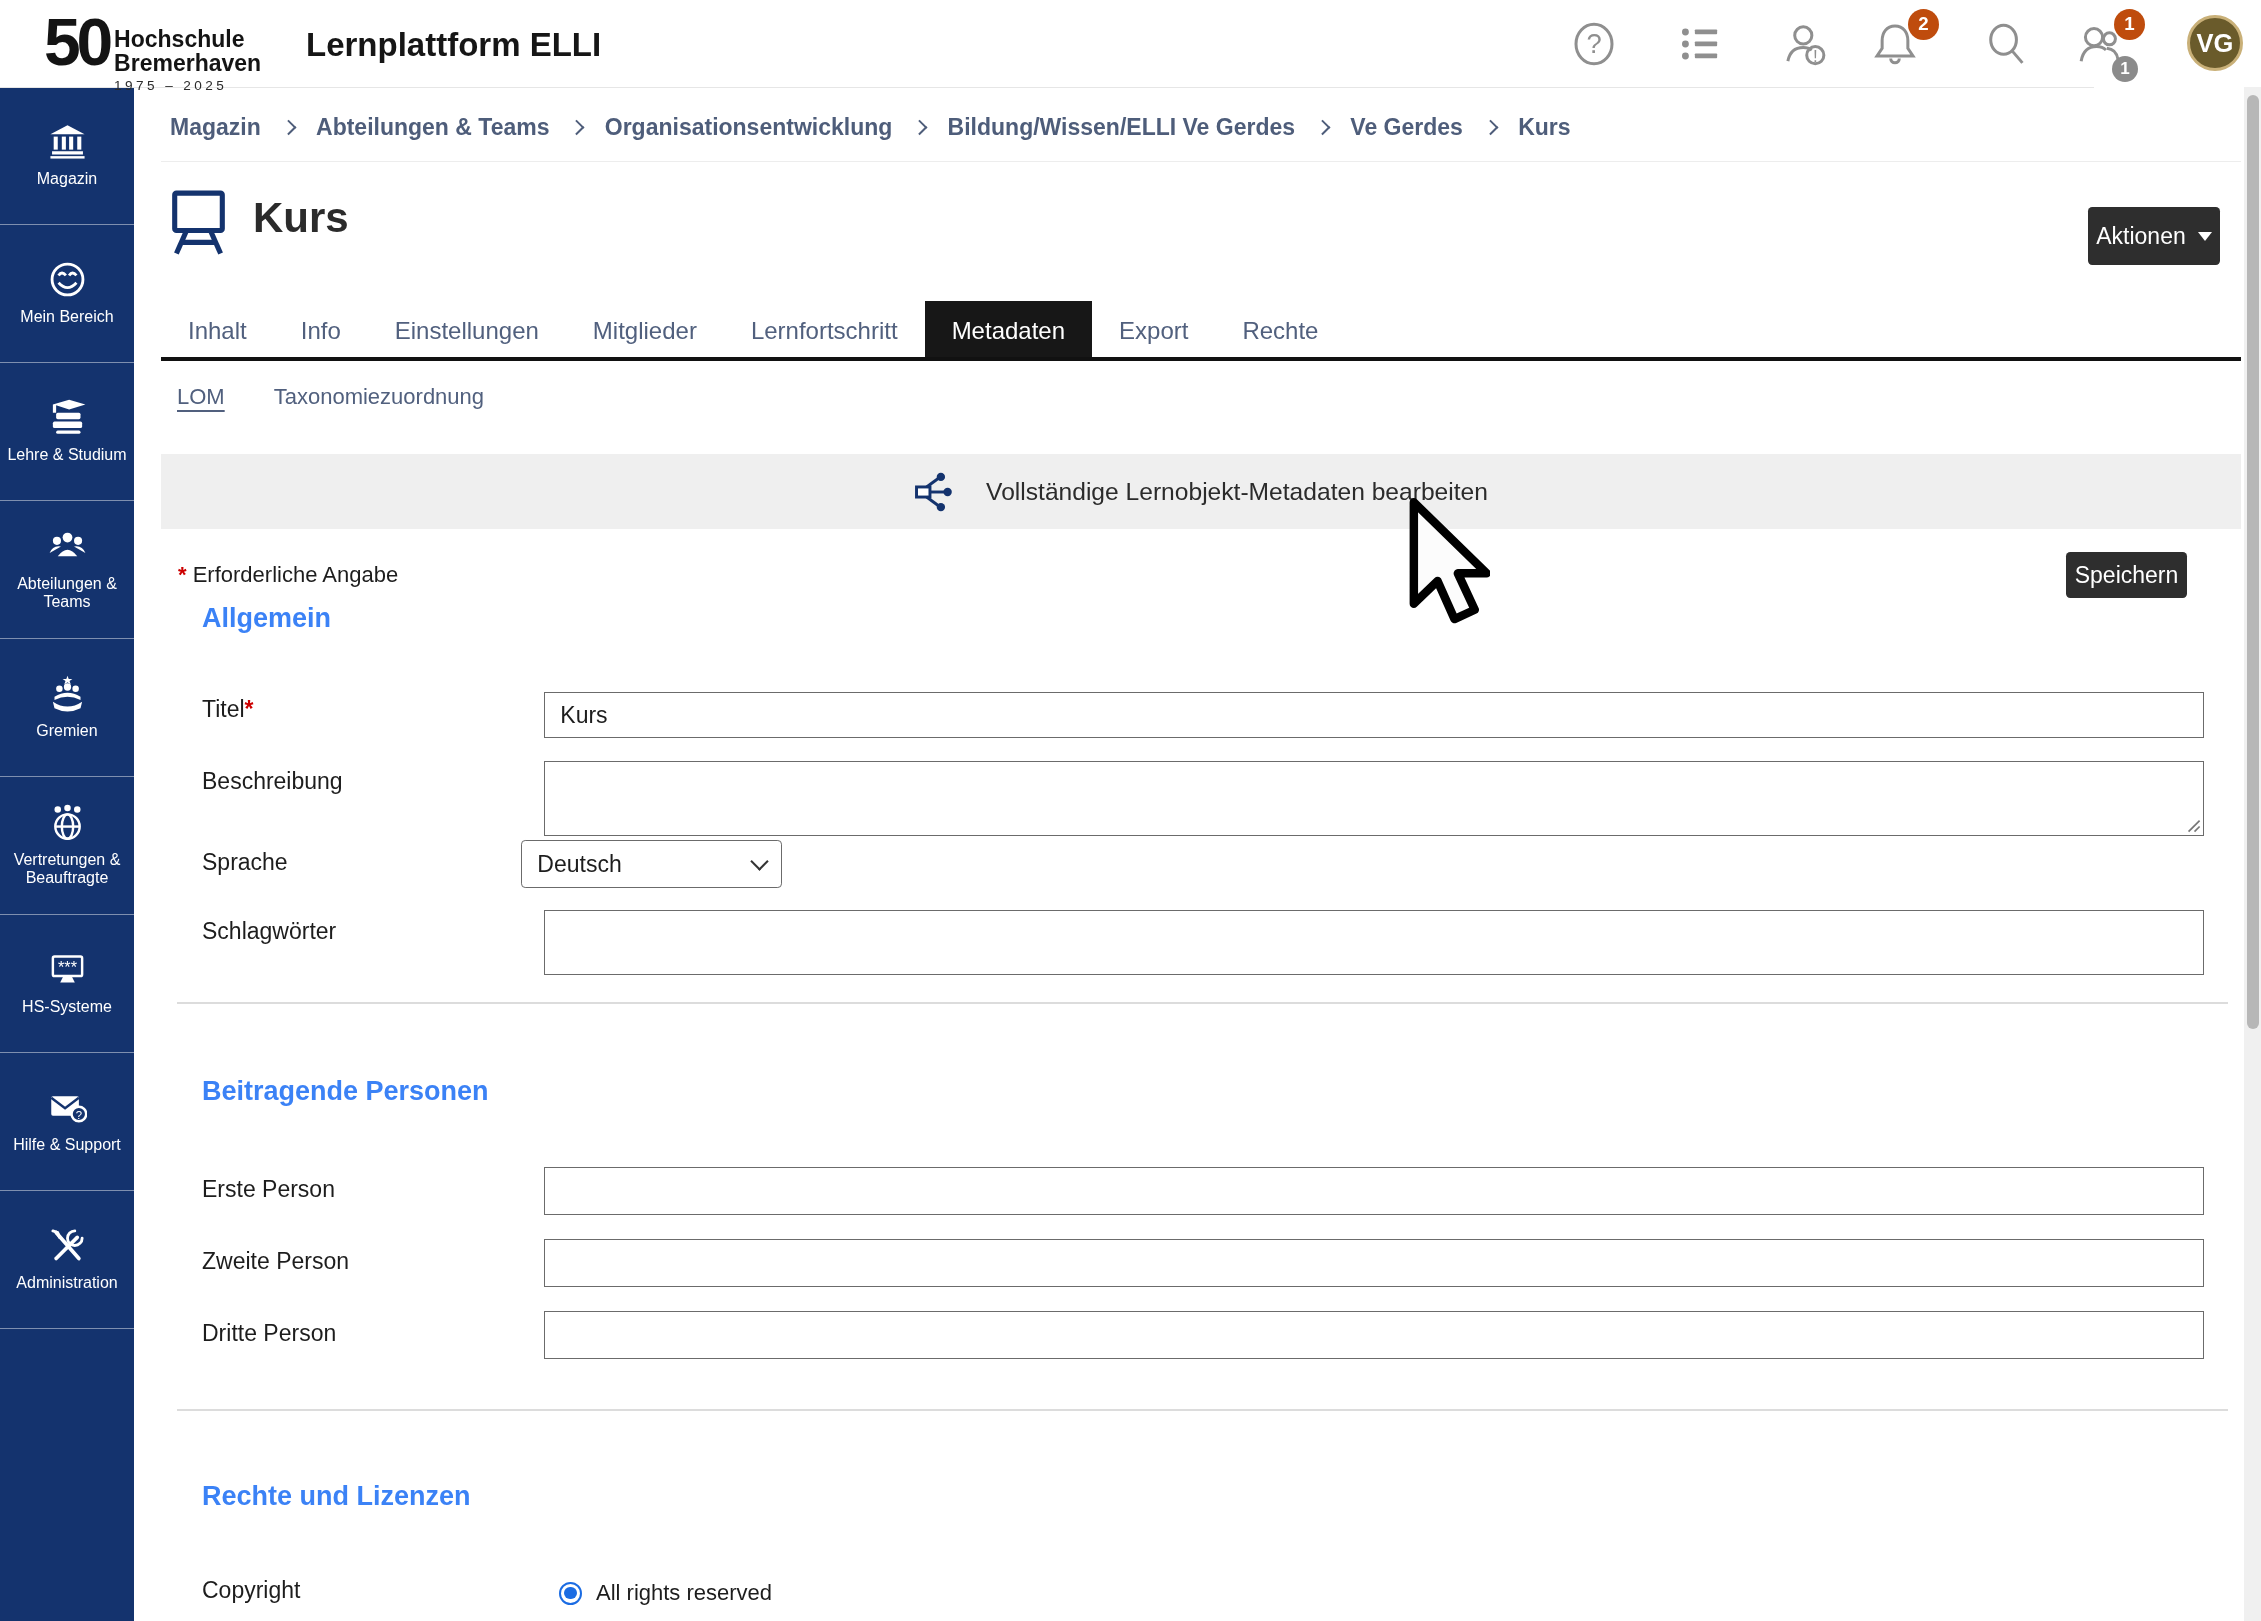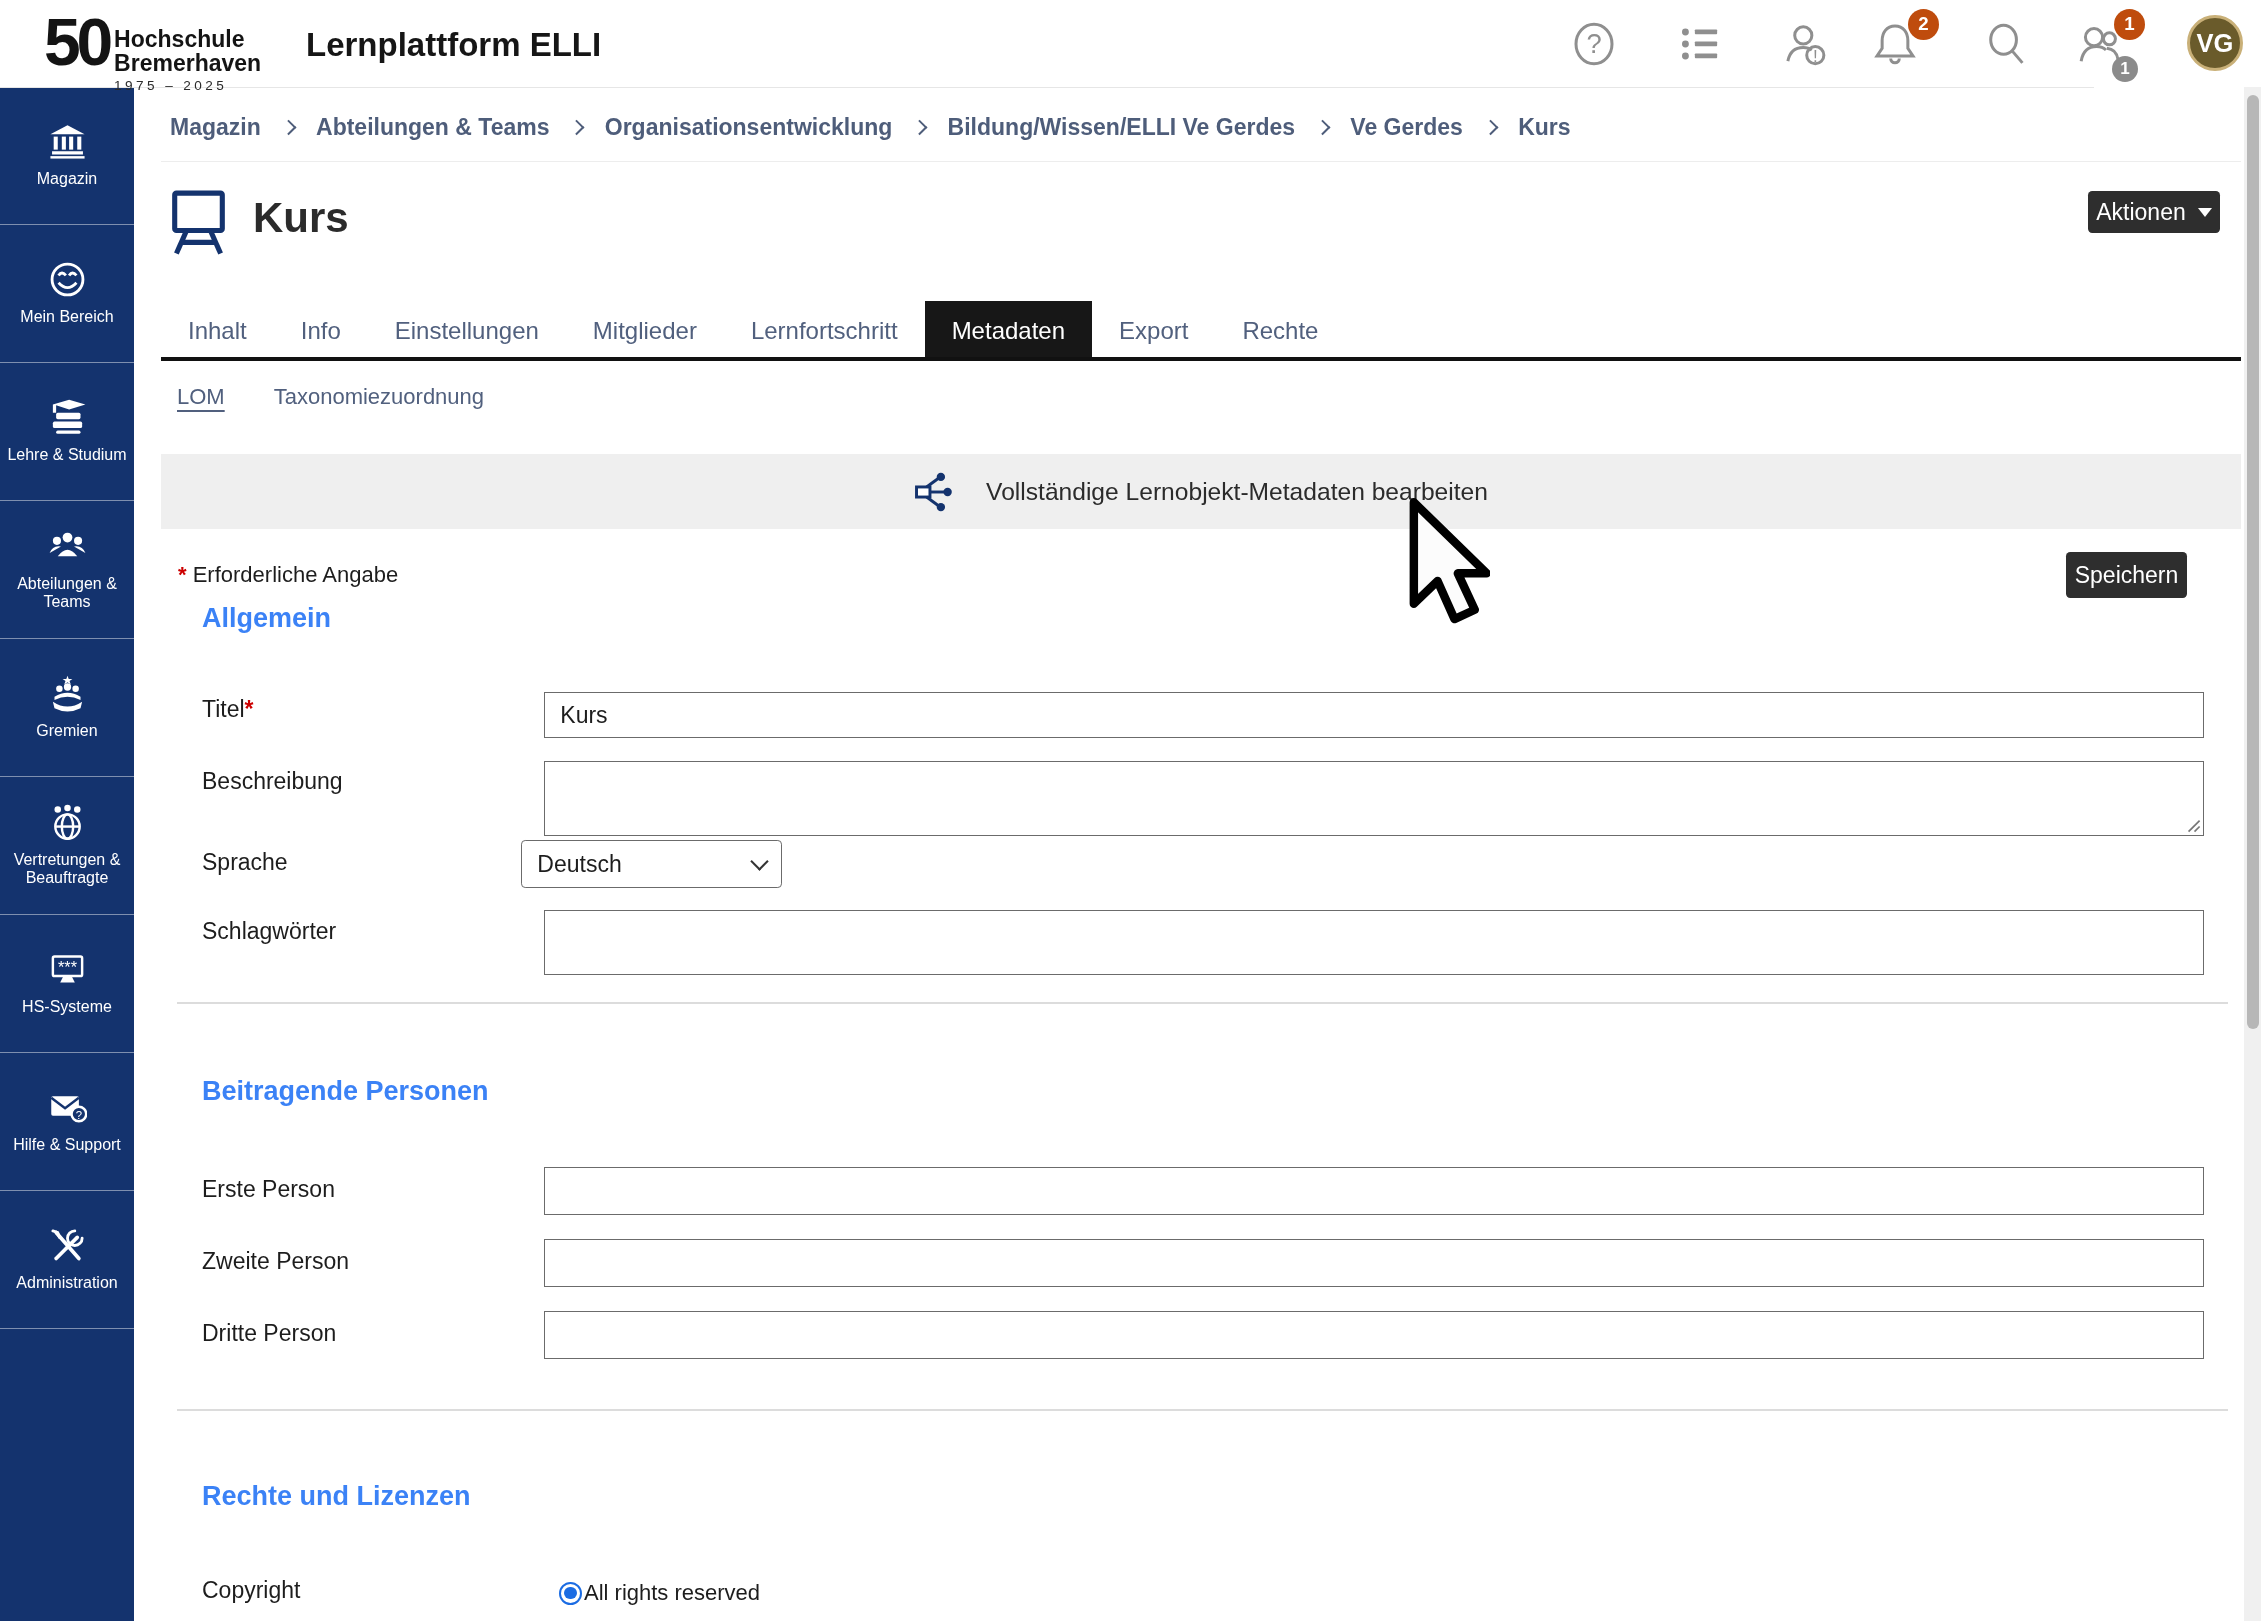--- a/index.html
+++ b/index.html
@@ -65,21 +65,21 @@
   textarea.finput{resize:none;padding-top:6.8px;}
   .ta-wrap{position:absolute;left:544px;top:761px;width:1660px;height:75px;}
   .ta-wrap textarea{position:absolute;left:0;top:0;width:100%;height:100%;}
   .ta-handle{position:absolute;right:2.5px;bottom:2.5px;width:15.3px;height:15.3px;pointer-events:none;}
   .selectbox{position:absolute;left:521px;top:840px;width:261px;height:48px;border:1.7px solid #6b6b6b;
              border-radius:4.2px;background:#fff;box-sizing:border-box;display:flex;align-items:center;
              justify-content:space-between;padding:0 15.3px;font-size:23px;cursor:pointer;}
   .sel-chevron{width:11px;height:11px;border-right:2.5px solid #333;border-bottom:2.5px solid #333;
                transform:rotate(45deg);margin-top:-5.1px;}
   .hr{position:absolute;left:177px;width:2051px;height:1.7px;background:#dcdcdc;}
-  .radio-row{position:absolute;left:559px;top:1580px;display:flex;align-items:center;gap:2px;}
+  .radio-row{position:absolute;left:559px;top:1580px;display:flex;align-items:center;gap:14px;}
   .radio{width:23px;height:23px;border-radius:50%;border:2.5px solid #1b6ce3;box-sizing:border-box;
          background:#fff;position:relative;cursor:pointer;flex:0 0 auto;}
   .radio::after{content:"";position:absolute;inset:3.4px;border-radius:50%;background:#1b6ce3;}
   .radio-label{font-size:22px;color:#1d1d1d;}
   
   .sb-track{position:absolute;left:2244px;top:87px;width:17px;height:1534px;background:#f0f0f0;}
   .sb-thumb{position:absolute;left:2247px;top:95px;width:12px;height:934px;background:#b7b7b7;
             border-radius:6px;cursor:pointer;}
   .cursor{position:absolute;left:1402px;top:497px;width:88px;height:129px;z-index:50;pointer-events:none;}
 </style>
@@ -256,21 +256,21 @@
   <div class="hairline"></div>
 
   <svg class="abs" style="left:166px;top:188px;width:65px;height:68px" viewBox="0 0 76 80" fill="none" stroke="#14336e" stroke-width="6">
     <rect x="10" y="6" width="56" height="44" rx="2"></rect>
     <line x1="24" y1="50" x2="12" y2="77"></line>
     <line x1="52" y1="50" x2="64" y2="77"></line>
     <line x1="18" y1="64" x2="58" y2="64"></line>
   </svg>
   <div class="page-title">Kurs</div>
 
-  <div class="btn-dark" style="left:2088px;top:191px;width:132px;height:42px">
+  <div class="btn-dark" style="left:2088px;top:207px;width:132px;height:58px">
     <span>Aktionen</span>
     <span class="caret-down"></span>
   </div>
 
   <div class="tabs">
     <div class="tab">Inhalt</div>
     <div class="tab">Info</div>
     <div class="tab">Einstellungen</div>
     <div class="tab">Mitglieder</div>
     <div class="tab">Lernfortschritt</div>

